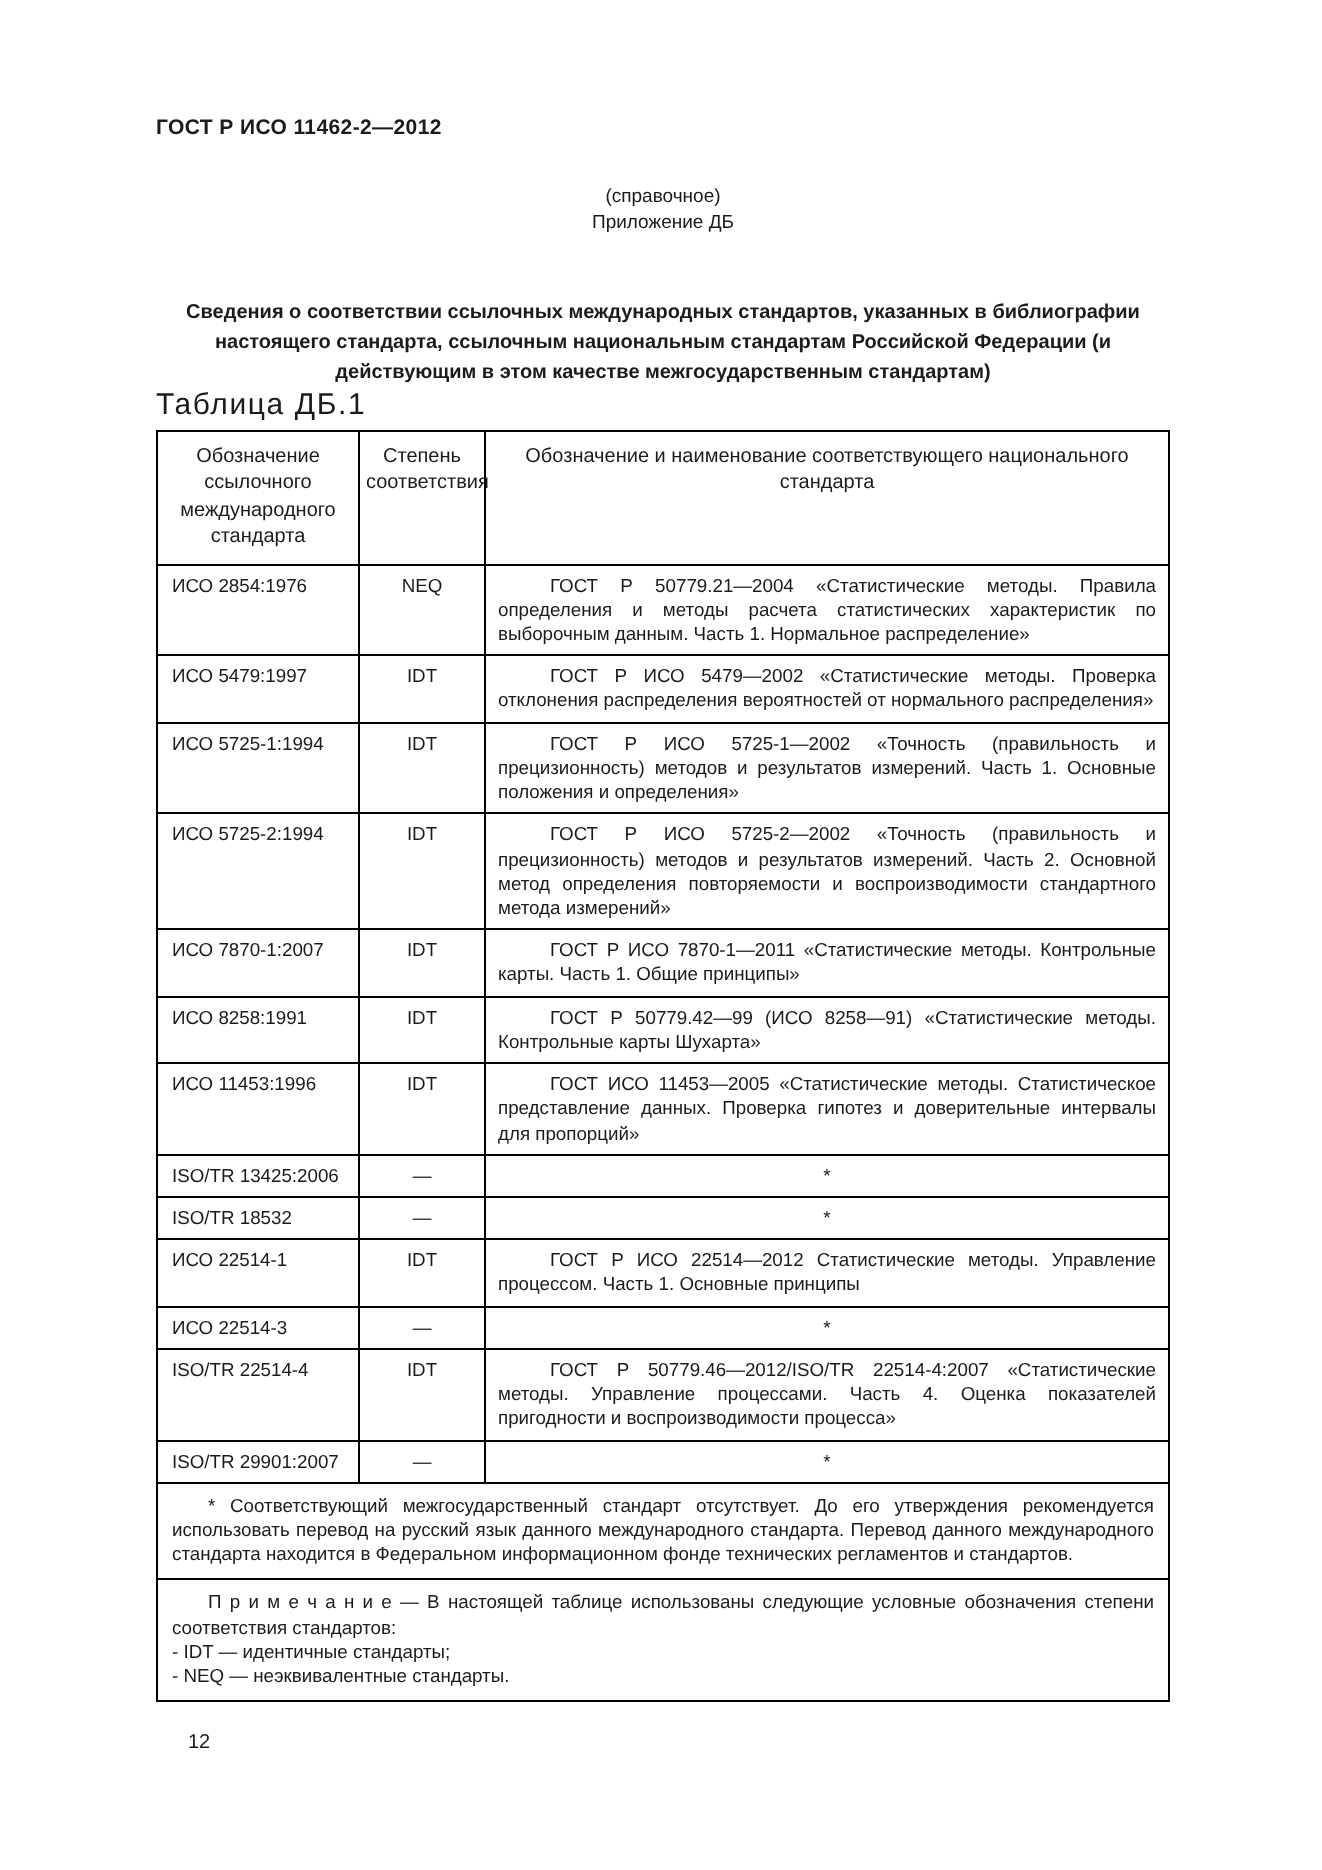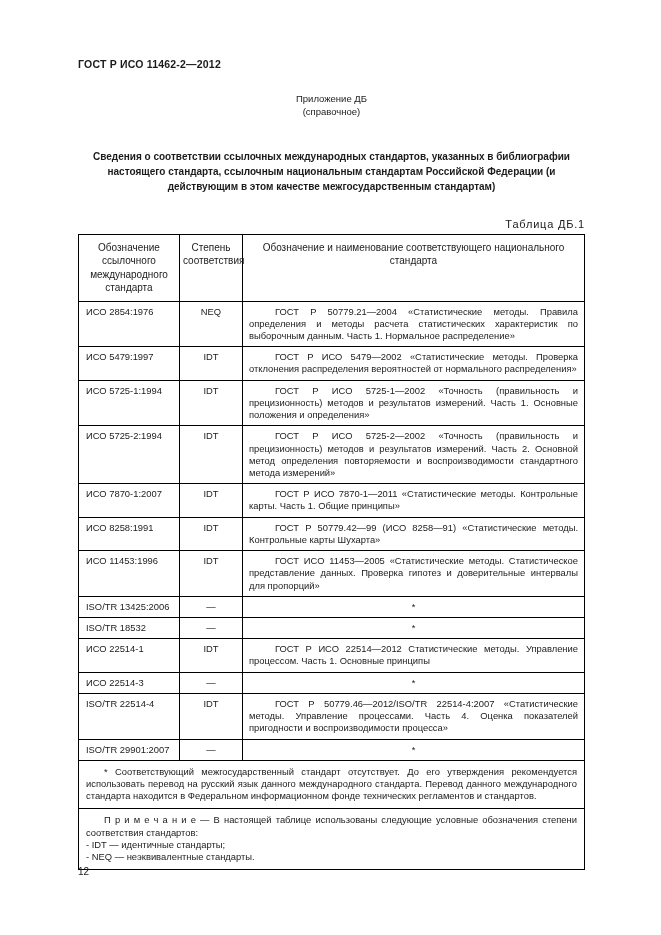--- a/index.html
+++ b/index.html
@@ -28,24 +28,22 @@
   }
   .doc-title {
     margin-top: 30px;
     text-align: center;
     font-weight: bold;
     font-size: 10px;
     line-height: 1.5;
     padding: 0 2px;
   }
   .table-caption {
-    margin-top: 24px;
-    font-size: 11px;
+    font-size: 15px;
     letter-spacing: 0.8px;
-    text-align: right;
   }
   table.std-table {
     width: 100%;
     border-collapse: collapse;
     table-layout: fixed;
     margin-top: 4px;
     font-size: 9.4px;
   }
   .std-table th, .std-table td {
     border: 1px solid #000;
@@ -73,35 +71,35 @@
     text-indent: 0;
   }
   td.cell-span {
     padding: 5px 7px 6px 7px;
     text-align: justify;
   }
   td.cell-span .para { text-indent: 18px; }
   td.cell-span .note-item { text-indent: 0; text-align: left; }
   .page-number {
     position: absolute;
-    left: 78px;
+    left: 94px;
     top: 866px;
     font-size: 10px;
   }
 </style>
 </head>
 <body>
 
 <div class="page">
 
   <div class="doc-code">ГОСТ Р ИСО 11462-2—2012</div>
 
   <div class="appendix">
+    <div>(справочное)</div>
     <div>Приложение ДБ</div>
-    <div>(справочное)</div>
   </div>
 
   <div class="doc-title">Сведения о соответствии ссылочных международных стандартов, указанных в библиографии настоящего стандарта, ссылочным национальным стандартам Российской Федерации (и действующим в этом качестве межгосударственным стандартам)</div>
 
   <div class="table-caption">Таблица ДБ.1</div>
 
   <table class="std-table">
     <colgroup>
       <col class="col-std">
       <col class="col-deg">

